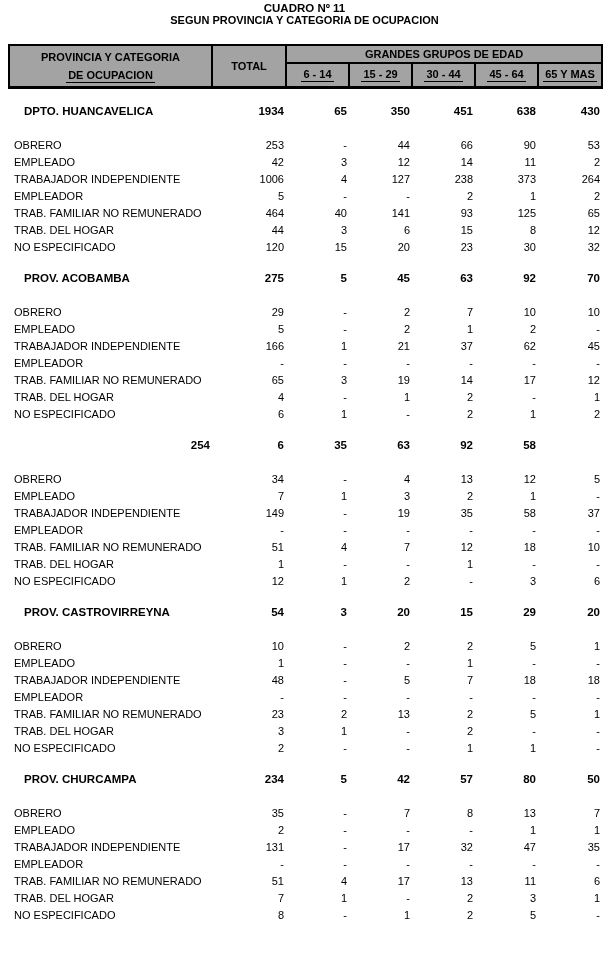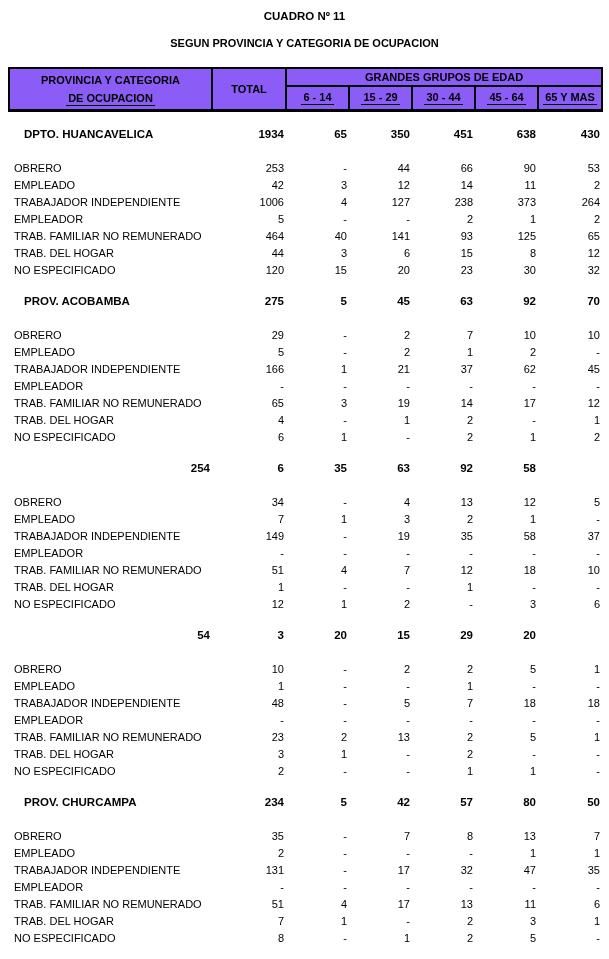--- a/index.html
+++ b/index.html
@@ -5,42 +5,42 @@
   html,body { margin:0; padding:0; background:#ffffff; }
   .page {
     position:relative;
     width:609px; height:959px;
     background:#ffffff;
     color:#000000;
     font-family:"Liberation Sans", sans-serif;
     overflow:hidden;
   }
   .title {
-    padding-top:10px;
+    padding-top:2px;
     text-align:center;
     font-weight:bold;
     font-size:11.5px;
     line-height:12px;
   }
   .sub {
     text-align:center;
     font-weight:bold;
     font-size:11px;
     line-height:12px;
   }
   .sub1 { margin-top:17px; }
-  .sub2 { margin-top:15px; }
+  .sub2 { margin-top:0; }
 
   
   table.hdr {
     margin:18px 0 0 8px;
     width:593px;
     border-collapse:collapse;
     table-layout:fixed;
-    background:#8b5cf6;
+    background:#a3a3a3;
     border:2px solid #000;
     border-bottom:3px solid #000;
     font-weight:bold;
     font-size:11px;
   }
   table.hdr td {
     border:2px solid #000;
     text-align:center;
     vertical-align:middle;
     padding:0;
@@ -335,20 +335,21 @@
           <div class="val">12</div>
           <div class="val">1</div>
           <div class="val">2</div>
           <div class="val">-</div>
           <div class="val">3</div>
           <div class="val">6</div>
         </div>
       </div>
       <div class="block">
         <div class="row trow">
+          <div class="lbl">PROV. CASTROVIRREYNA</div>
           <div class="val">54</div>
           <div class="val">3</div>
           <div class="val">20</div>
           <div class="val">15</div>
           <div class="val">29</div>
           <div class="val">20</div>
         </div>
         <div class="spacer"></div>
         <div class="row">
           <div class="lbl">OBRERO</div>

